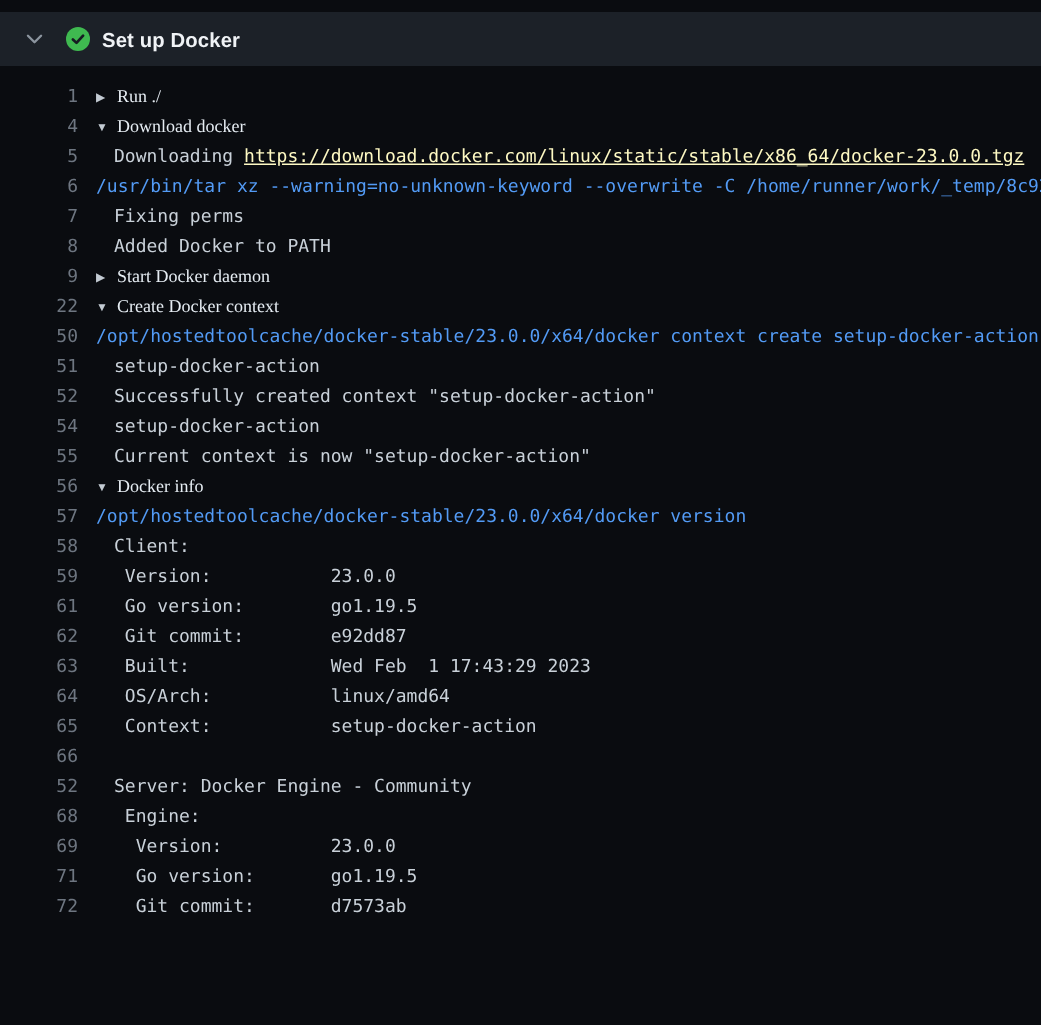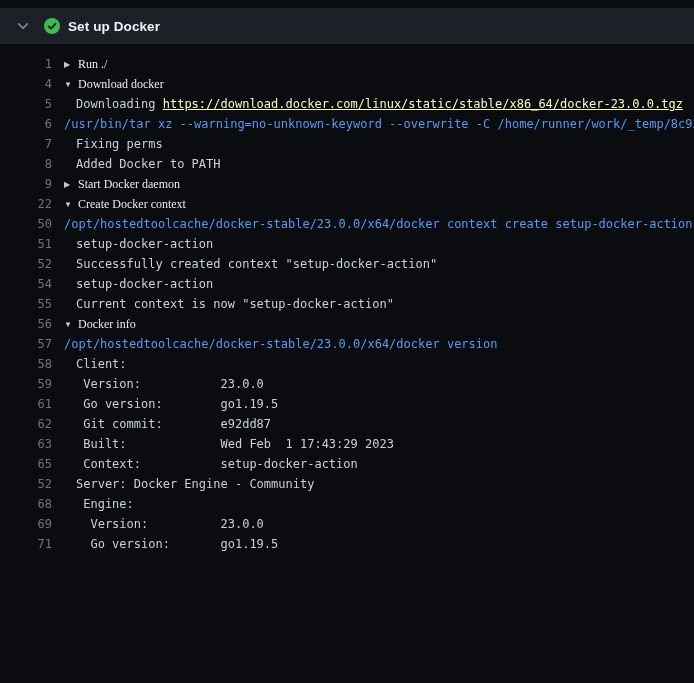--- a/index.html
+++ b/index.html
@@ -171,32 +171,44 @@
     </div>
     <div class="log-line">
       <span class="num">62</span>
       <span class="content plain"> Git commit:        e92dd87</span>
     </div>
     <div class="log-line">
       <span class="num">63</span>
       <span class="content plain"> Built:             Wed Feb  1 17:43:29 2023</span>
     </div>
     <div class="log-line">
+      <span class="num">64</span>
+      <span class="content plain"> OS/Arch:           linux/amd64</span>
+    </div>
+    <div class="log-line">
       <span class="num">65</span>
       <span class="content plain"> Context:           setup-docker-action</span>
     </div>
     <div class="log-line">
+      <span class="num">66</span>
+      <span class="content plain"></span>
+    </div>
+    <div class="log-line">
       <span class="num">52</span>
       <span class="content plain">Server: Docker Engine - Community</span>
     </div>
     <div class="log-line">
       <span class="num">68</span>
       <span class="content plain"> Engine:</span>
     </div>
     <div class="log-line">
       <span class="num">69</span>
       <span class="content plain">  Version:          23.0.0</span>
     </div>
     <div class="log-line">
       <span class="num">71</span>
       <span class="content plain">  Go version:       go1.19.5</span>
+    </div>
+    <div class="log-line">
+      <span class="num">72</span>
+      <span class="content plain">  Git commit:       d7573ab</span>
     </div>
   </div>
 
 </body></html>

